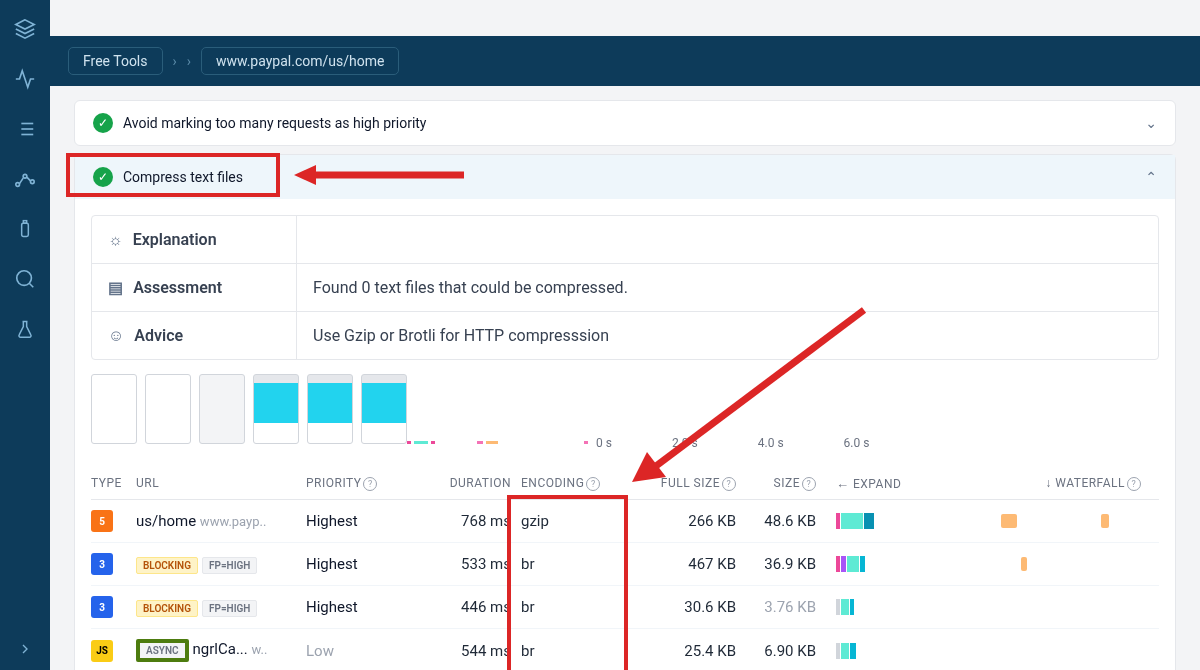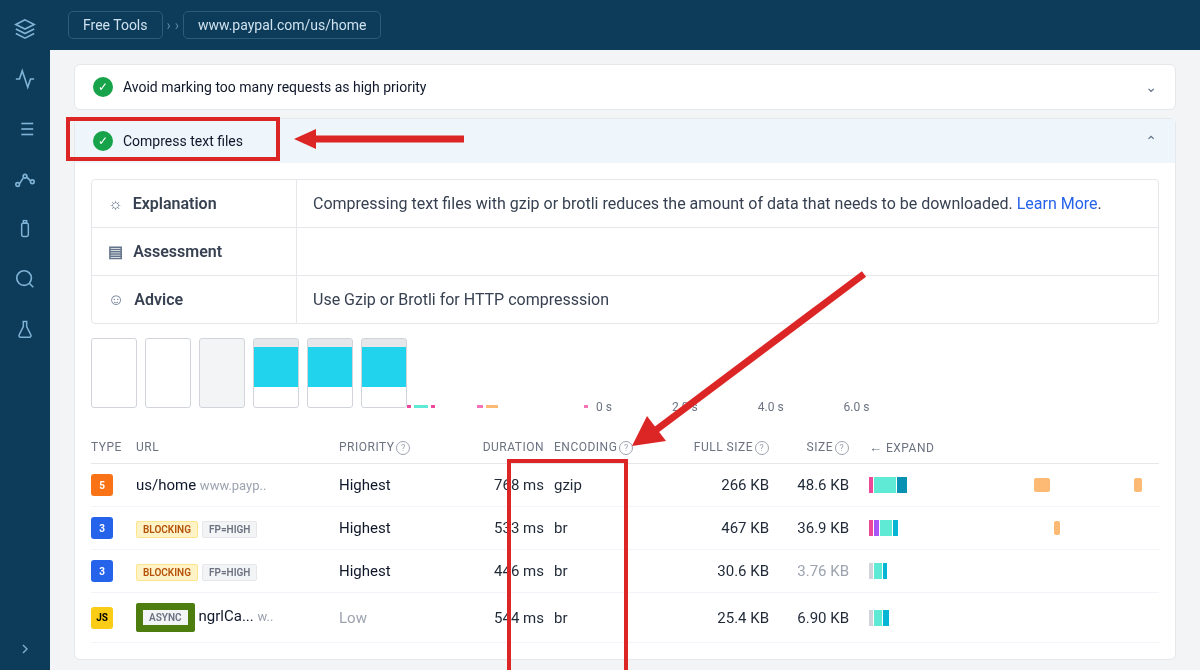--- a/index.html
+++ b/index.html
@@ -2,21 +2,21 @@
 <html><head>
 <meta charset="utf-8">
 <style>
 * { box-sizing: border-box; margin: 0; padding: 0; }
 body { font-family: -apple-system, BlinkMacSystemFont, 'Segoe UI', Roboto, sans-serif; background: #f3f4f6; color: #1f2937; overflow: hidden; }
 .app { display: flex; height: 670px; width: 1200px; }
 .sidebar { width: 50px; background: #0d3b5a; display: flex; flex-direction: column; align-items: center; padding-top: 18px; gap: 28px; }
 .sidebar-icon { width: 22px; height: 22px; color: #7fb3d5; display: flex; align-items: center; justify-content: center; cursor: pointer; }
 .sidebar-bottom { margin-top: auto; margin-bottom: 10px; }
 .main { flex: 1; display: flex; flex-direction: column; background: #f3f4f6; }
-.topbar { height: 50px; background: #0d3b5a; display: flex; align-items: center; padding: 0 18px; gap: 4px; }
+.topbar { height: 50px; background: #0d3b5a; display: flex; align-items: center; padding: 0 18px; gap: 10px; margin-top: 36px; }
 .breadcrumb-pill { border: 1px solid #2a5d7a; border-radius: 5px; padding: 5px 14px; color: #cfe2ee; font-size: 14px; cursor: pointer; }
 .breadcrumb-chevron { color: #5a8aa8; font-size: 14px; }
 .content { flex: 1; padding: 14px 24px 0 24px; overflow-y: auto; background: #f3f4f6; }
 .accordion-item { background: #fff; border: 1px solid #e5e7eb; border-radius: 6px; margin-bottom: 8px; }
 .accordion-header { display: flex; align-items: center; padding: 12px 18px; cursor: pointer; gap: 10px; }
 .accordion-header.expanded { background: #eef6fb; }
 .check-circle { width: 20px; height: 20px; border-radius: 50%; background: #16a34a; color: #fff; display: flex; align-items: center; justify-content: center; font-size: 12px; flex-shrink: 0; }
 .accordion-title { font-size: 14px; color: #0f172a; flex: 1; }
 .accordion-chevron { color: #64748b; font-size: 14px; }
 .accordion-body { padding: 16px; }
@@ -30,39 +30,39 @@
 .thumbnails-wrap { margin-top: 14px; display: flex; flex-direction: row; align-items: flex-end; }
 .thumbnails-row { display: flex; gap: 8px; margin-bottom: 6px; }
 .thumbnail { width: 46px; height: 70px; border: 1px solid #d1d5db; border-radius: 3px; background: #fff; position: relative; overflow: hidden; }
 .thumb-blue { background: linear-gradient(#38bdf8, #38bdf8); }
 .time-labels { display: flex; gap: 60px; font-size: 12px; color: #6b7280; padding-left: 8px; }
 .arrow-svg { position: absolute; pointer-events: none; }
 .data-table { margin-top: 18px; }
 .table-header { display: flex; padding: 8px 0; border-bottom: 1px solid #e5e7eb; font-size: 12px; color: #6b7280; letter-spacing: 0.5px; }
 .col-type { width: 45px; }
 .col-url { width: 170px; }
-.col-priority { width: 120px; margin-left: 33px; }
+.col-priority { width: 120px; }
 .col-duration { width: 95px; text-align: right; padding-right: 10px; }
 .col-encoding { width: 115px; }
 .col-fullsize { width: 100px; text-align: right; }
 .col-size { width: 90px; text-align: right; padding-right: 10px; }
 .col-expand { width: 100px; padding-left: 10px; }
 .col-waterfall { flex: 1; text-align: right; padding-right: 18px; }
 .help-circle { display: inline-flex; width: 14px; height: 14px; border-radius: 50%; border: 1.5px solid #9ca3af; color: #9ca3af; font-size: 9px; align-items: center; justify-content: center; margin-left: 2px; }
 .table-row { display: flex; align-items: center; padding: 10px 0; border-bottom: 1px solid #f1f5f9; font-size: 15px; }
 .file-icon { width: 22px; height: 22px; border-radius: 3px; display: flex; align-items: center; justify-content: center; font-size: 10px; font-weight: bold; color: #fff; }
 .icon-html { background: #f97316; }
 .icon-css { background: #2563eb; }
 .icon-js { background: #facc15; color: #000; }
 .url-main { color: #0f172a; display: inline; }
 .url-sub { color: #9ca3af; font-size: 13px; }
 .tag { display: inline-block; padding: 2px 6px; font-size: 10px; font-weight: 600; border-radius: 2px; margin-right: 4px; text-align: center; }
 .tag-blocking { background: #fef3c7; color: #b45309; border: 1px solid #fde68a; }
 .tag-fp { background: #f3f4f6; color: #6b7280; border: 1px solid #e5e7eb; }
-.tag-async { background: #f3f4f6; color: #6b7280; border: 7px solid #4d7c0f; }
+.tag-async { background: #f3f4f6; color: #6b7280; border: 4px solid #4d7c0f; }
 .priority-highest { color: #0f172a; }
 .priority-low { color: #9ca3af; }
 .size-muted { color: #9ca3af; }
 .expand-arrow { color: #6b7280; font-size: 13px; }
 .bars { display: flex; align-items: center; height: 18px; }
 .bar { height: 16px; margin-right: 1px; }
 .waterfall-cell { flex: 1; position: relative; height: 18px; }
 .wf-bar { position: absolute; height: 14px; top: 2px; border-radius: 2px; }
 .content-wrap { position: relative; }
 .redbox { position: absolute; border: 4px solid #dc2626; pointer-events: none; z-index: 50; }
@@ -152,29 +152,27 @@
             <div class="accordion-title">Compress text files</div>
             <div class="accordion-chevron">⌃</div>
           </div>
           <div class="accordion-body">
             <div class="info-table">
               <div class="info-row">
                 <div class="info-label-cell">
                   <span class="info-icon">☼</span>
                   <span>Explanation</span>
                 </div>
-                <div class="info-value-cell">
-                  <span>Compressing text files with gzip or brotli reduces the amount of data that needs to be downloaded. </span><span class="learn-more">Learn More</span>.
-                </div>
               </div>
               <div class="info-row">
                 <div class="info-label-cell">
                   <span class="info-icon">▤</span>
                   <span>Assessment</span>
                 </div>
+                <div class="info-value-cell">Found 0 text files that could be compressed.</div>
               </div>
               <div class="info-row">
                 <div class="info-label-cell">
                   <span class="info-icon">☺</span>
                   <span>Advice</span>
                 </div>
                 <div class="info-value-cell">Use Gzip or Brotli for HTTP compresssion</div>
               </div>
             </div>
 
@@ -208,20 +206,21 @@
             <div class="data-table">
               <div class="table-header">
                 <div class="col-type">TYPE</div>
                 <div class="col-url">URL</div>
                 <div class="col-priority"><span>PRIORITY</span><span class="help-circle">?</span></div>
                 <div class="col-duration">DURATION</div>
                 <div class="col-encoding"><span>ENCODING</span><span class="help-circle">?</span></div>
                 <div class="col-fullsize"><span>FULL SIZE</span><span class="help-circle">?</span></div>
                 <div class="col-size"><span>SIZE</span><span class="help-circle">?</span></div>
                 <div class="col-expand"><span class="expand-arrow">←</span> <span>EXPAND</span></div>
+                <div class="col-waterfall"><span>↓</span> <span>WATERFALL</span><span class="help-circle">?</span></div>
               </div>
               <div id="table-rows">
                   <div class="table-row">
     <div class="col-type">
                       <div class="file-icon icon-html">5</div>
                     </div>
     <div class="col-url"><span class="url-main">us/home</span> <span class="url-sub">www.payp..</span></div>
     <div class="col-priority priority-highest">Highest</div>
     <div class="col-duration">768 ms</div>
     <div class="col-encoding">gzip</div>

